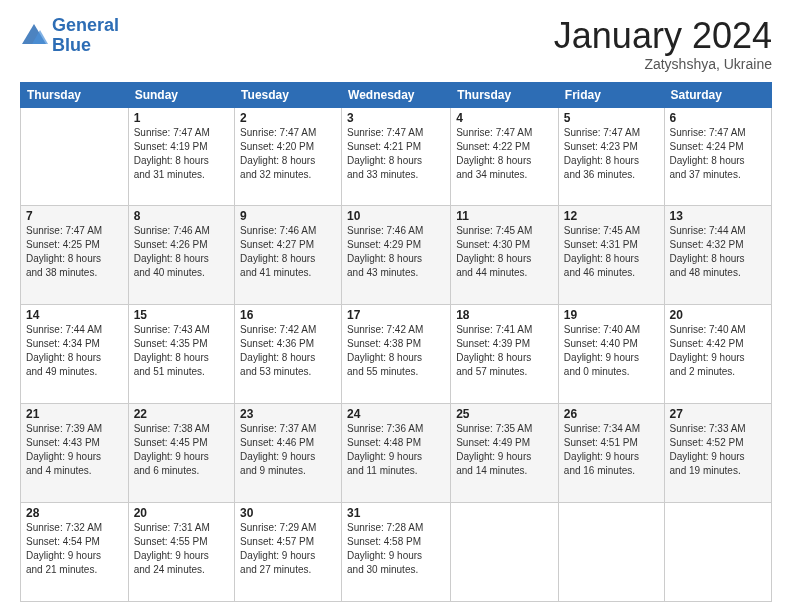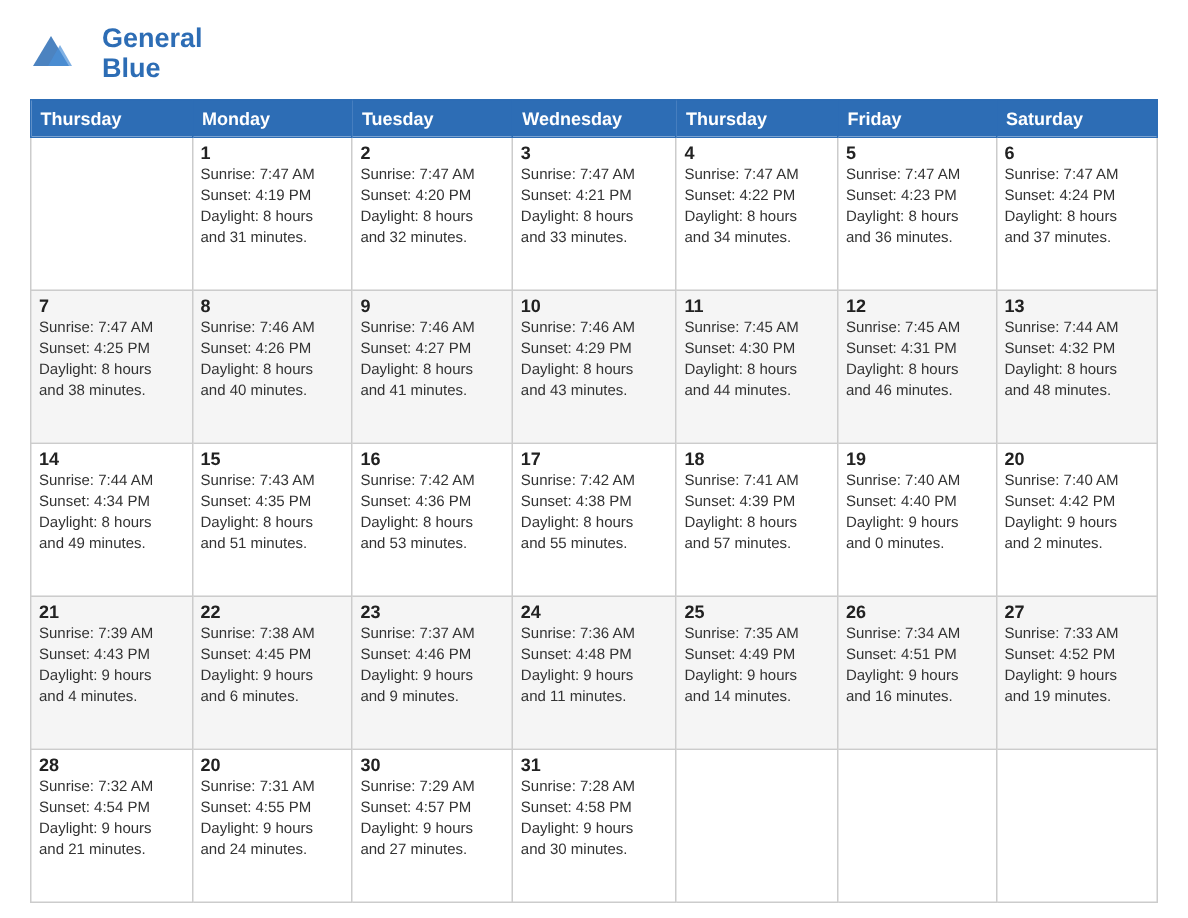--- a/index.html
+++ b/index.html
@@ -19,21 +19,21 @@
     }
     .header {
       display: flex;
       justify-content: space-between;
       align-items: flex-start;
       margin-bottom: 10px;
     }
     .logo {
       display: flex;
       align-items: center;
-      gap: 20px;
+      gap: 4px;
     }
     .logo-text {
       font-size: 18px;
       font-weight: bold;
       color: #1a1a2e;
       line-height: 1.1;
     }
     .logo-text span {
       color: #2d6db5;
     }
@@ -103,27 +103,31 @@
     <div class="logo">
       <svg class="logo-icon" viewBox="0 0 28 28">
         <polygon points="14,2 26,22 2,22" fill="#2d6db5" opacity="0.85"></polygon>
         <polygon points="20,8 28,22 12,22" fill="#4a90d9" opacity="0.7"></polygon>
       </svg>
       <div class="logo-text">
         <div><span>General</span></div>
         <div><span style="color:#2d6db5">Blue</span></div>
       </div>
     </div>
+    <div class="title-block">
+      <div class="main-title">January 2024</div>
+      <div class="subtitle">Zatyshshya, Ukraine</div>
+    </div>
   </div>
 
   <table class="calendar">
     <thead>
       <tr>
         <th>Thursday</th>
-        <th>Monday</th>
+        <th>Sunday</th>
         <th>Tuesday</th>
         <th>Wednesday</th>
         <th>Thursday</th>
         <th>Friday</th>
         <th>Saturday</th>
       </tr>
     </thead>
     <tbody id="calendar-body">
     <tr>
           <td class="empty-cell"></td>

